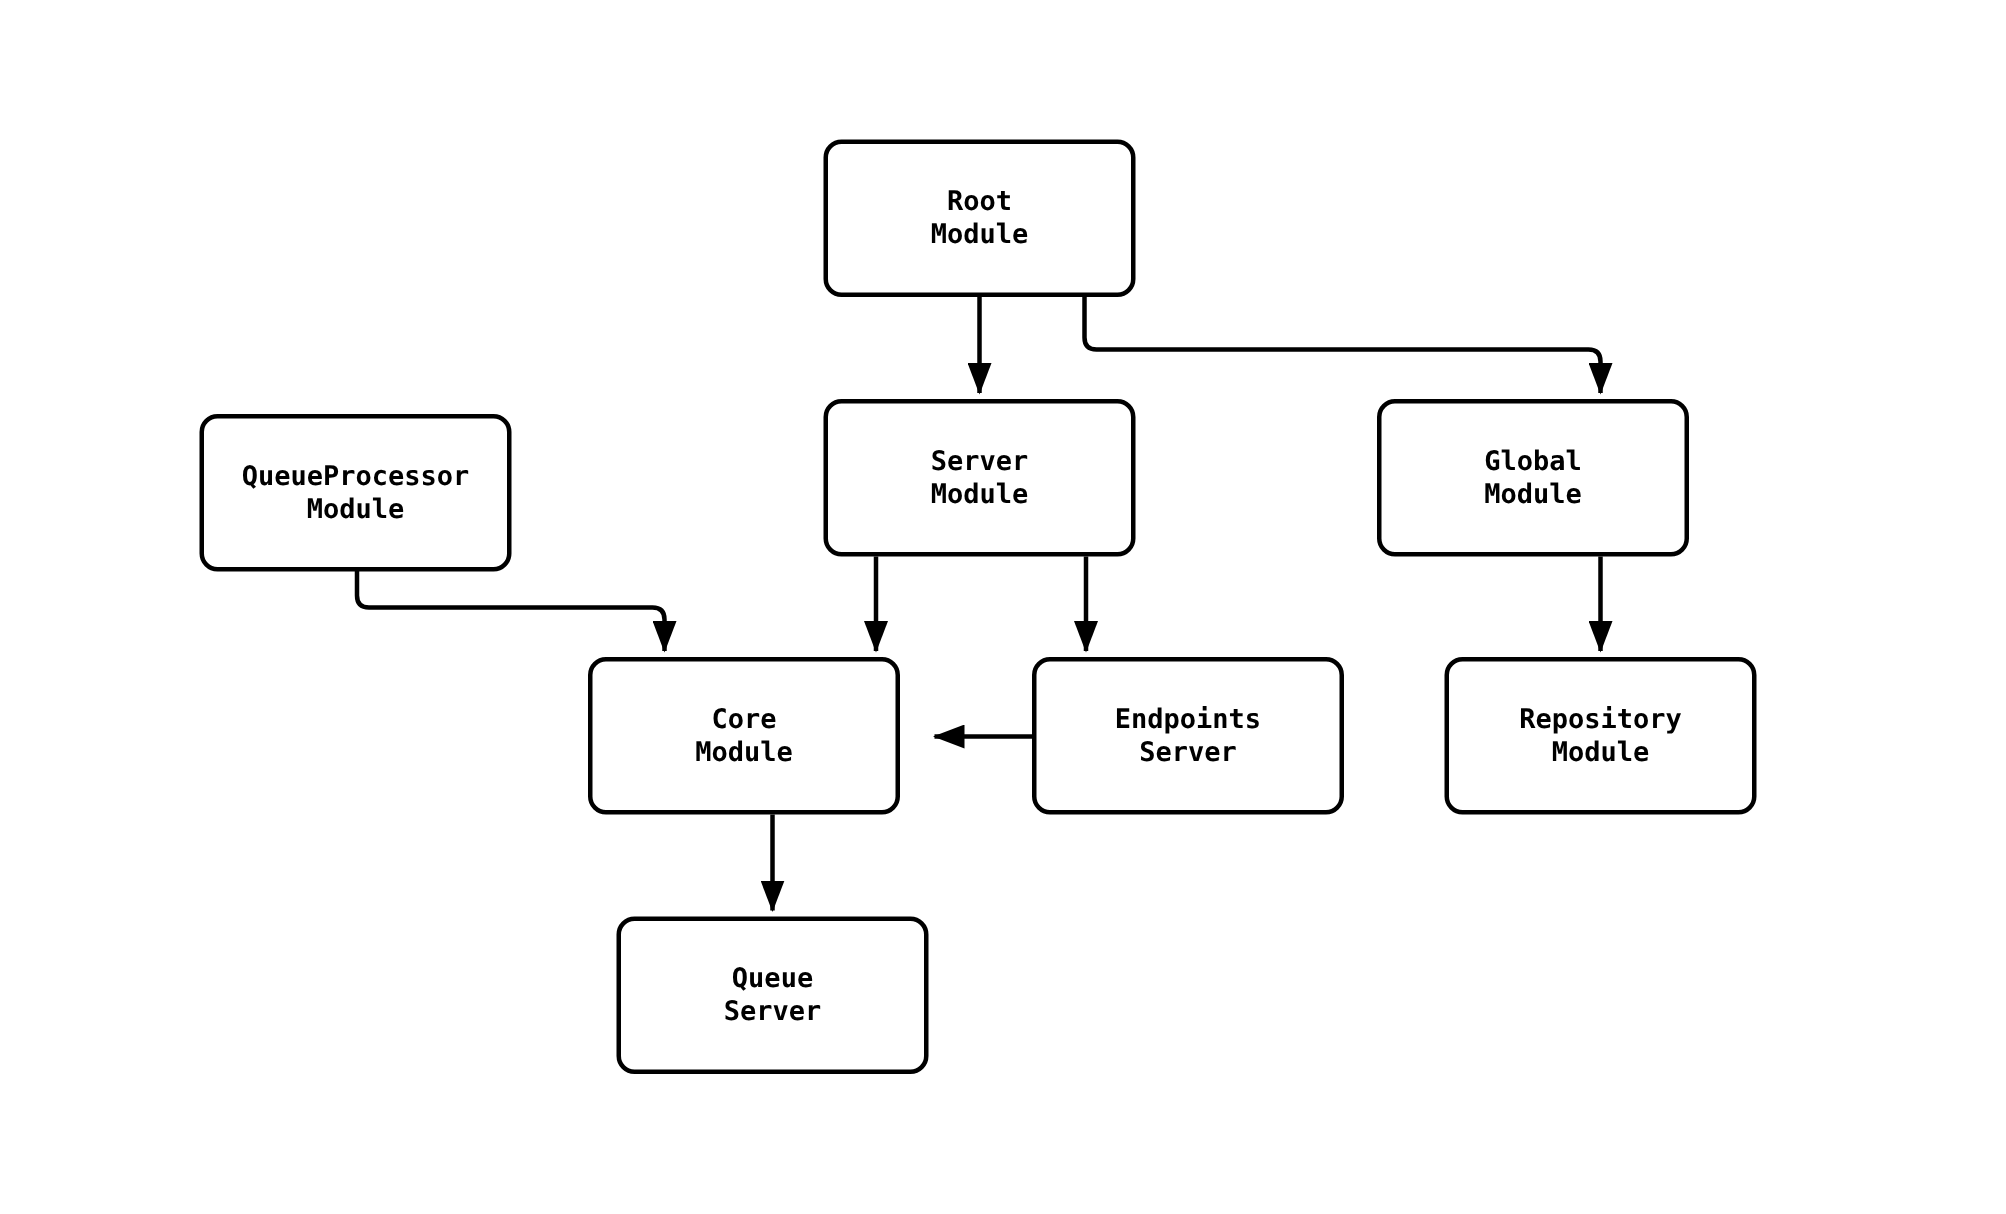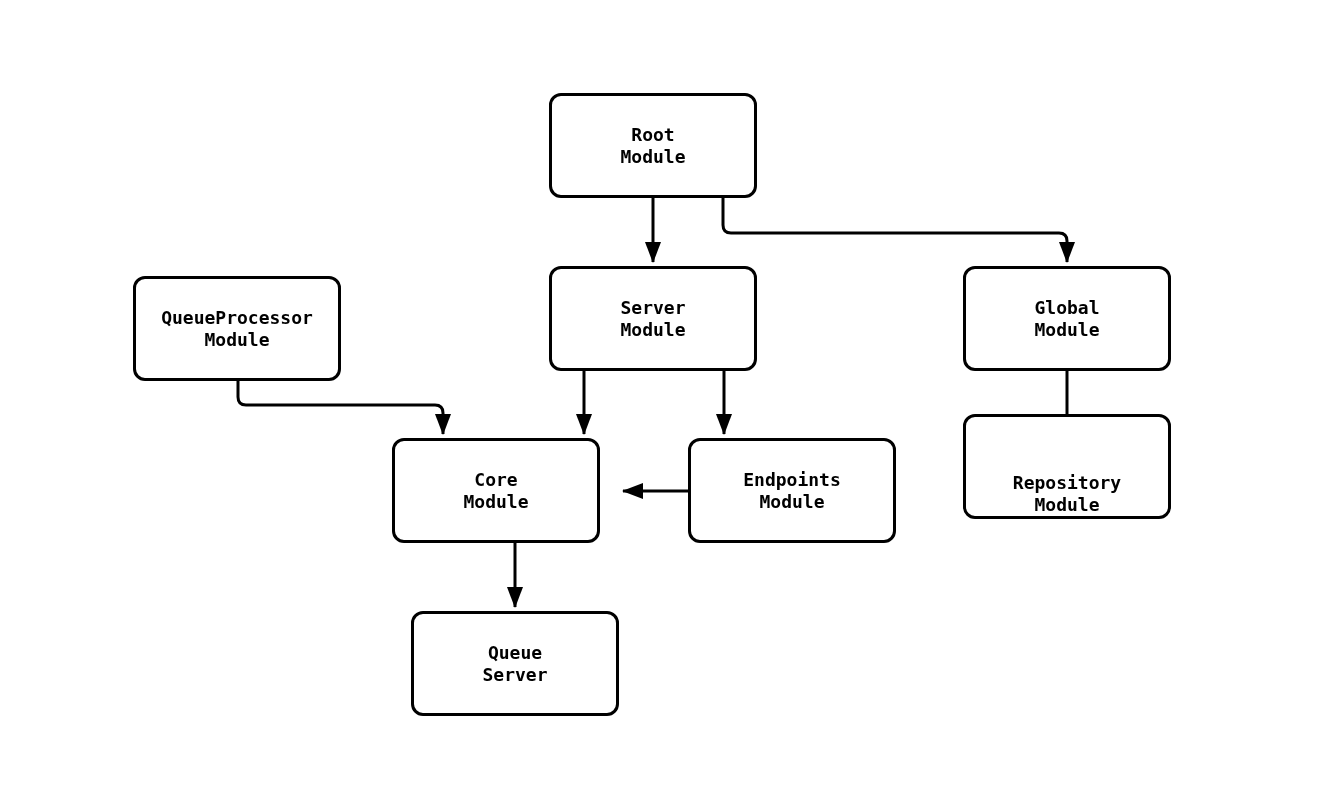--- a/index.html
+++ b/index.html
@@ -43,24 +43,24 @@
     white-space: pre-line;
     text-align: center;
     font-weight: bold;
     font-size: 18px;
     line-height: 22px;
     color: #000000;
   }
   #node-root          { left: 549px; top:  93px; }
   #node-queueprocessor{ left: 133px; top: 276px; }
   #node-server        { left: 549px; top: 266px; }
-  #node-global        { left: 963px; top: 266px; }
+  #node-global        { left: 918px; top: 266px; }
   #node-core          { left: 392px; top: 438px; }
   #node-endpoints     { left: 688px; top: 438px; }
-  #node-repository    { left: 963px; top: 414px; align-items: flex-end; }
+  #node-repository    { left: 963px; top: 438px; }
   #node-queue         { left: 411px; top: 611px; }
 </style>
 </head>
 <body>
 
 <div id="canvas">
 
   <svg id="edge-layer" viewBox="0 0 1337 809" xmlns="http://www.w3.org/2000/svg">
     <defs>
       <marker id="arrowhead" markerUnits="userSpaceOnUse" markerWidth="22" markerHeight="16" refX="20" refY="8" orient="auto">
@@ -97,21 +97,21 @@
 Module</span>
   </div>
 
   <div class="node" id="node-core">
     <span class="label">Core
 Module</span>
   </div>
 
   <div class="node" id="node-endpoints">
     <span class="label">Endpoints
-Module</span>
+Server</span>
   </div>
 
   <div class="node" id="node-repository">
     <span class="label">Repository
 Module</span>
   </div>
 
   <div class="node" id="node-queue">
     <span class="label">Queue
 Server</span>

